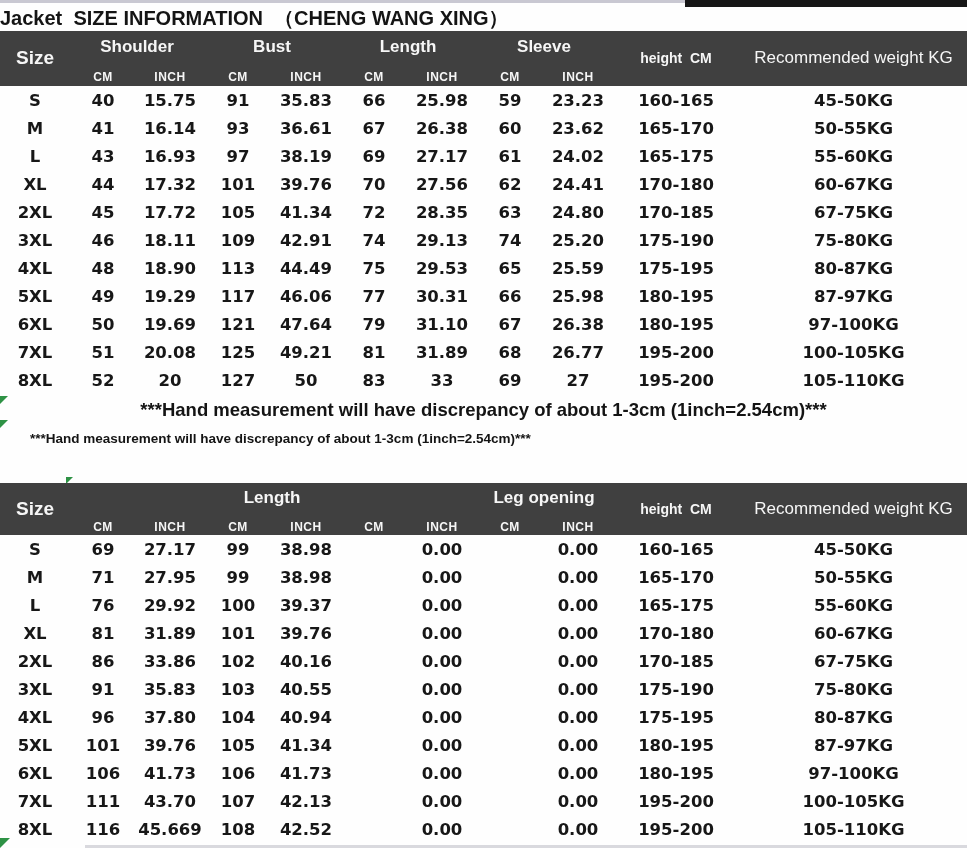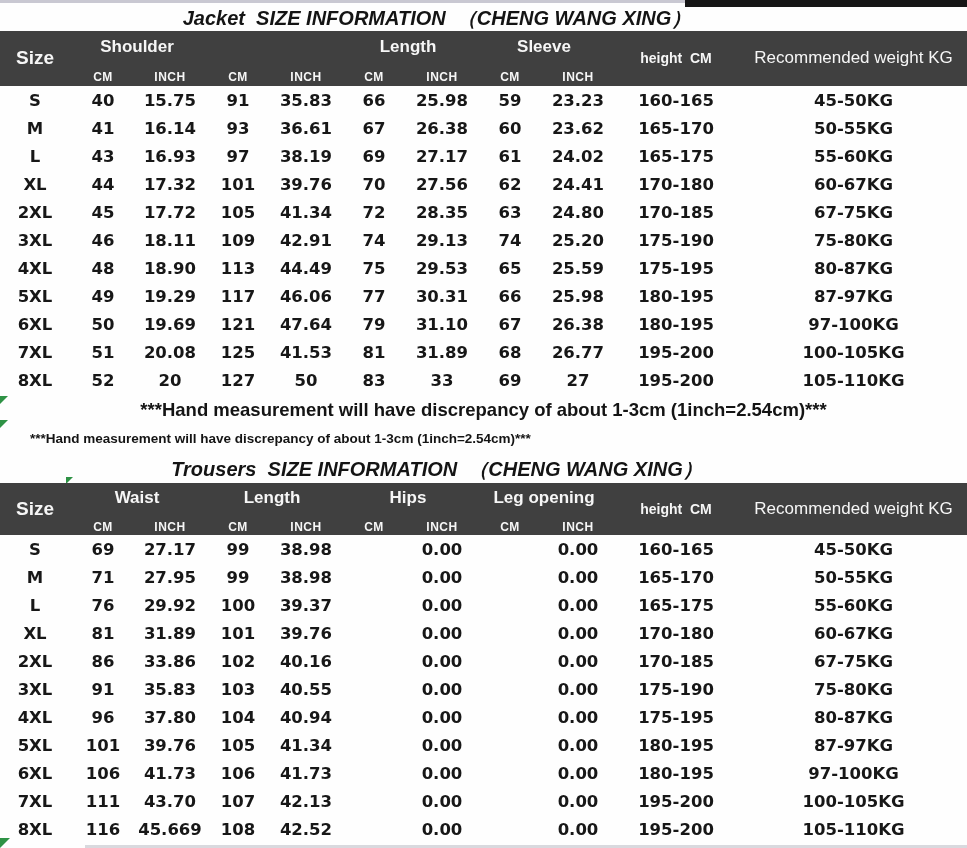--- a/index.html
+++ b/index.html
@@ -1,23 +1,23 @@
 <!DOCTYPE html>
 <html><head>
 <meta charset="utf-8">
 <style>
   html,body{margin:0;padding:0;background:#ffffff;}
   #canvas{
     position:relative;width:967px;height:848px;background:#fefefe;overflow:hidden;
     font-family:"Liberation Sans", sans-serif;color:#141414;
   }
   .title{
-    position:absolute;left:0;width:874px;text-align:center;
+    position:absolute;left:0;width:874px;text-align:left;
     font-weight:bold;font-size:20px;line-height:26px;letter-spacing:0px;
-    white-space:pre;color:#141414;font-style:italic;
+    white-space:pre;color:#141414;
   }
   .thead,.trow{
     display:grid;
     grid-template-columns:70px 66px 68px 68px 68px 68px 68px 68px 68px 128px 227px;
   }
   .thead{
     position:absolute;left:0;width:967px;background:#404040;color:#f6f6f6;
     grid-template-rows:58% 42%;
   }
   .thead>div{display:flex;align-items:center;justify-content:center;}
@@ -61,20 +61,21 @@
   <div class="mark" style="left:66px;top:477px;width:7px;height:7px;"></div>
   <div class="mark" style="left:108px;top:483px;width:7px;height:7px;"></div>
   <div class="mark" style="left:327px;top:483px;width:7px;height:7px;"></div>
   <div class="mark" style="left:0;top:838px;width:10px;height:10px;"></div>
 
   <div class="title" style="top:5px;">Jacket  SIZE INFORMATION  （CHENG WANG XING）</div>
 
   <div class="thead" style="top:31px;height:55px;">
     <div class="h-size">Size</div>
     <div class="h-group g1">Shoulder</div>
+    <div class="h-group g2">Bust</div>
     <div class="h-group g3">Length</div>
     <div class="h-group g4">Sleeve</div>
     <div class="h-sub s1">CM</div>
     <div class="h-sub s2">INCH</div>
     <div class="h-sub s3">CM</div>
     <div class="h-sub s4">INCH</div>
     <div class="h-sub s5">CM</div>
     <div class="h-sub s6">INCH</div>
     <div class="h-sub s7">CM</div>
     <div class="h-sub s8">INCH</div>
@@ -198,21 +199,21 @@
         <div class="tcell col7">67</div>
         <div class="tcell col8">26.38</div>
         <div class="tcell col9">180-195</div>
         <div class="tcell col10">97-100KG</div>
       </div>
       <div class="trow">
         <div class="tcell col0">7XL</div>
         <div class="tcell col1">51</div>
         <div class="tcell col2">20.08</div>
         <div class="tcell col3">125</div>
-        <div class="tcell col4">41.53</div>
+        <div class="tcell col4">49.21</div>
         <div class="tcell col5">81</div>
         <div class="tcell col6">31.89</div>
         <div class="tcell col7">68</div>
         <div class="tcell col8">26.77</div>
         <div class="tcell col9">195-200</div>
         <div class="tcell col10">100-105KG</div>
       </div>
       <div class="trow">
         <div class="tcell col0">8XL</div>
         <div class="tcell col1">52</div>
@@ -224,27 +225,24 @@
         <div class="tcell col7">69</div>
         <div class="tcell col8">27</div>
         <div class="tcell col9">195-200</div>
         <div class="tcell col10">105-110KG</div>
       </div>
     </div>
 
   <div class="note-large" style="top:399px;">***Hand measurement will have discrepancy of about 1-3cm (1inch=2.54cm)***</div>
   <div class="note-small" style="top:431px;">***Hand measurement will have discrepancy of about 1-3cm (1inch=2.54cm)***</div>
 
-  <div class="title" style="top:456px;">Trousers  SIZE INFORMATION  （CHENG WANG XING）</div>
 
   <div class="thead" style="top:483px;height:52px;">
     <div class="h-size">Size</div>
-    <div class="h-group g1">Waist</div>
     <div class="h-group g2">Length</div>
-    <div class="h-group g3">Hips</div>
     <div class="h-group g4">Leg opening</div>
     <div class="h-sub s1">CM</div>
     <div class="h-sub s2">INCH</div>
     <div class="h-sub s3">CM</div>
     <div class="h-sub s4">INCH</div>
     <div class="h-sub s5">CM</div>
     <div class="h-sub s6">INCH</div>
     <div class="h-sub s7">CM</div>
     <div class="h-sub s8">INCH</div>
     <div class="h-height">height  CM</div>

